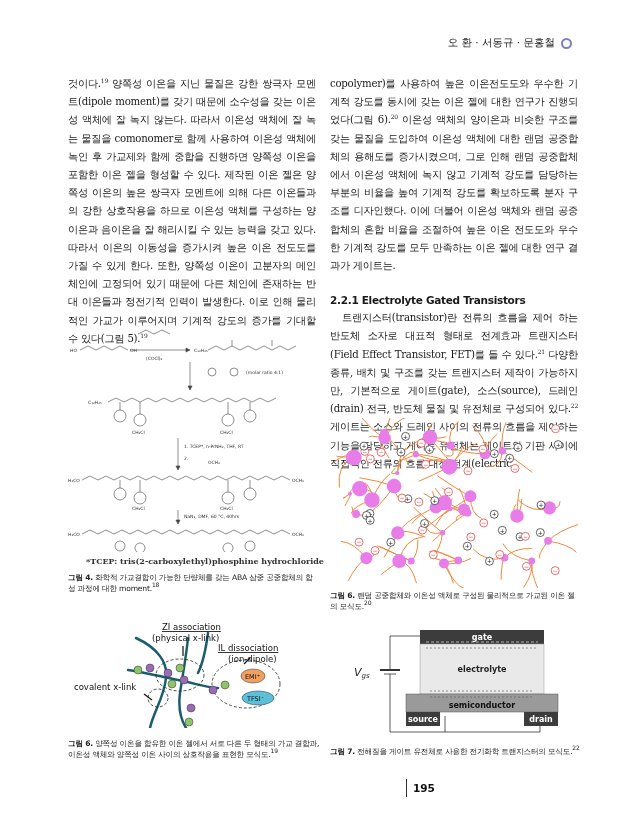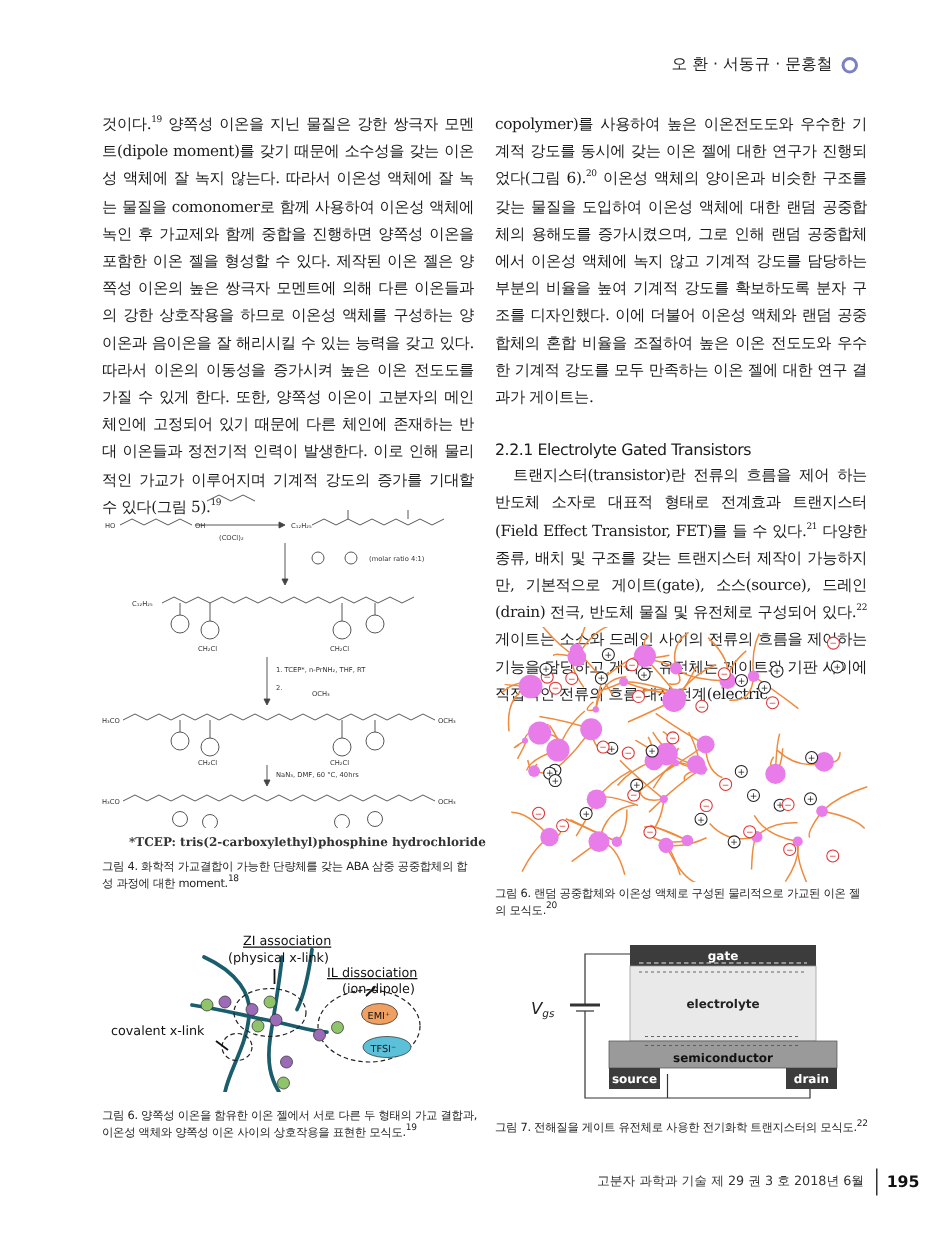--- a/index.html
+++ b/index.html
@@ -13,21 +13,21 @@
   .col.left { left: 68px; }
   .col.right { left: 330px; }
   .col p { margin: 0; }
   .col p.indent { text-indent: 12px; }
   sup { font-size: 6px; line-height: 0; }
   .sec-h { font-family: "DejaVu Sans", sans-serif; font-size: 10.5px; margin: 0; line-height: 18px; letter-spacing: -0.3px; }
   .sec-gap { height: 16px; }
   .fig { position: absolute; }
   .caption { position: absolute; font-family: "DejaVu Sans", sans-serif; font-size: 7.6px; line-height: 11px;
              letter-spacing: -0.2px; color: #222; }
-  .caption b { font-weight: normal; }
+  .caption b { font-weight: bold; }
   .footnote-tcep { position: absolute; left: 86px; top: 556px; font-size: 8px; color: #333; font-weight: bold; }
   .footer { position: absolute; top: 779px; left: 398px; font-family: "DejaVu Sans", sans-serif; font-size: 8.5px;
             color: #333; display: flex; align-items: center; }
   .footer .bar { width: 1px; height: 18px; background: #333; margin: 0 6px 0 8px; }
   .footer .pg { font-weight: bold; font-size: 10.5px; color: #111; }
   svg text { font-family: "DejaVu Sans", sans-serif; }
 </style>
 </head>
 <body>
 
@@ -36,21 +36,21 @@
   <span class="ring"></span>
 </div>
 
 <div class="col left">
   <p><span>것이다.</span><sup>19</sup><span> 양쪽성 이온을 지닌 물질은 강한 쌍극자 모멘트(dipole moment)를 갖기 때문에 소수성을 갖는 이온성 액체에 잘 녹지 않는다. 따라서 이온성 액체에 잘 녹는 물질을 comonomer로 함께 사용하여 이온성 액체에 녹인 후 가교제와 함께 중합을 진행하면 양쪽성 이온을 포함한 이온 젤을 형성할 수 있다. 제작된 이온 젤은 양쪽성 이온의 높은 쌍극자 모멘트에 의해 다른 이온들과의 강한 상호작용을 하므로 이온성 액체를 구성하는 양이온과 음이온을 잘 해리시킬 수 있는 능력을 갖고 있다. 따라서 이온의 이동성을 증가시켜 높은 이온 전도도를 가질 수 있게 한다. 또한, 양쪽성 이온이 고분자의 메인 체인에 고정되어 있기 때문에 다른 체인에 존재하는 반대 이온들과 정전기적 인력이 발생한다. 이로 인해 물리적인 가교가 이루어지며 기계적 강도의 증가를 기대할 수 있다(그림 5).</span><sup>19</sup></p>
 </div>
 
 <div class="col right">
   <p><span>copolymer)를 사용하여 높은 이온전도도와 우수한 기계적 강도를 동시에 갖는 이온 젤에 대한 연구가 진행되었다(그림 6).</span><sup>20</sup><span> 이온성 액체의 양이온과 비슷한 구조를 갖는 물질을 도입하여 이온성 액체에 대한 랜덤 공중합체의 용해도를 증가시켰으며, 그로 인해 랜덤 공중합체에서 이온성 액체에 녹지 않고 기계적 강도를 담당하는 부분의 비율을 높여 기계적 강도를 확보하도록 분자 구조를 디자인했다. 이에 더불어 이온성 액체와 랜덤 공중합체의 혼합 비율을 조절하여 높은 이온 전도도와 우수한 기계적 강도를 모두 만족하는 이온 젤에 대한 연구 결과가 게이트는.</span></p>
   <div class="sec-gap"></div>
-  <h4 class="sec-h" style="font-weight:normal">2.2.1 Electrolyte Gated Transistors</h4>
+  <h4 class="sec-h" style="font-weight:bold">2.2.1 Electrolyte Gated Transistors</h4>
   <p class="indent"><span>트랜지스터(transistor)란 전류의 흐름을 제어 하는 반도체 소자로 대표적 형태로 전계효과 트랜지스터(Field Effect Transistor, FET)를 들 수 있다.</span><sup>21</sup><span> 다양한 종류, 배치 및 구조를 갖는 트랜지스터 제작이 가능하지만, 기본적으로 게이트(gate), 소스(source), 드레인(drain) 전극, 반도체 물질 및 유전체로 구성되어 있다.</span><sup>22</sup><span> 게이트는 소스와 드레인 사이의 전류의 흐름을 제어하는 기능을 담당하고 게이트 유전체는 게이트와 기판 사이에 직접적인 전류의 흐름 대신 전계(electric</span></p>
 </div>
 
 <svg class="fig" style="left:68px;top:320px" width="250" height="232" viewBox="0 0 250 232">
   <g stroke="#444" stroke-width="0.6" fill="none">
 
     <polyline points="12,30 20,26 28,30 36,26 44,30 52,26 60,30"></polyline>
     <line x1="62" y1="30" x2="118" y2="30"></line>
       <polygon points="118,28 122,30 118,32" fill="#444"></polygon>
     <polyline points="70,14 78,10 86,14 94,10 102,14"></polyline>
@@ -510,16 +510,15 @@
     <text x="132" y="44" fill="#222">electrolyte</text>
     <text x="132" y="80" fill="#111">semiconductor</text>
     <text x="73" y="94" fill="#fff">source</text>
     <text x="191" y="94" fill="#fff">drain</text>
   </g>
   <text x="4" y="48" font-size="11" font-style="italic" font-family="DejaVu Serif, serif" fill="#222"><tspan>V</tspan><tspan font-size="7" dy="2">gs</tspan></text>
 </svg>
 <div class="caption" style="left:330px;top:746px;width:260px"><b>그림 7.</b><span> 전해질을 게이트 유전체로 사용한 전기화학 트랜지스터의 모식도.</span><sup>22</sup></div>
 
 <div class="footer">
-  <span>고분자 과학과 기술  제 29 권 3 호 2018년 6월</span>
   <span class="bar"></span>
   <span class="pg">195</span>
 </div>
 
 </body></html>

